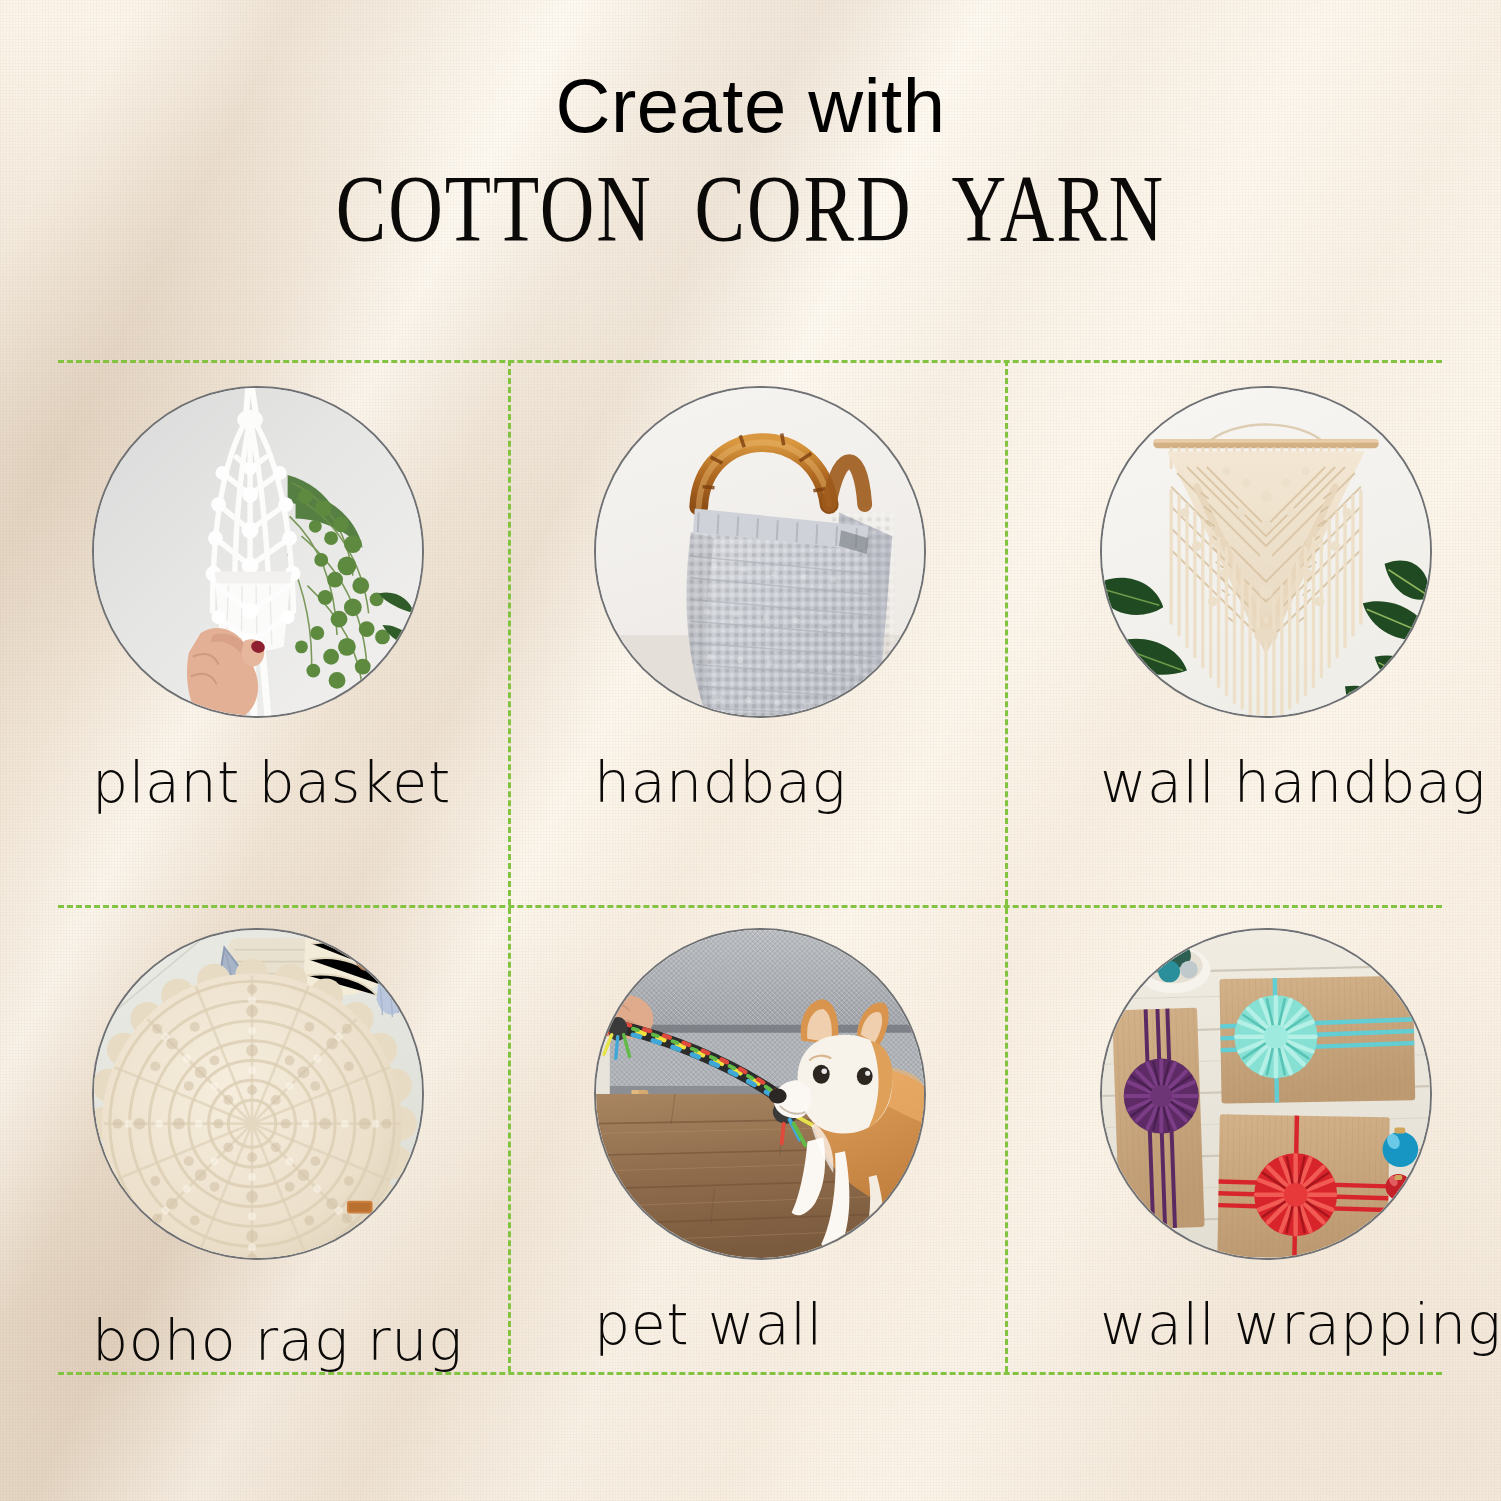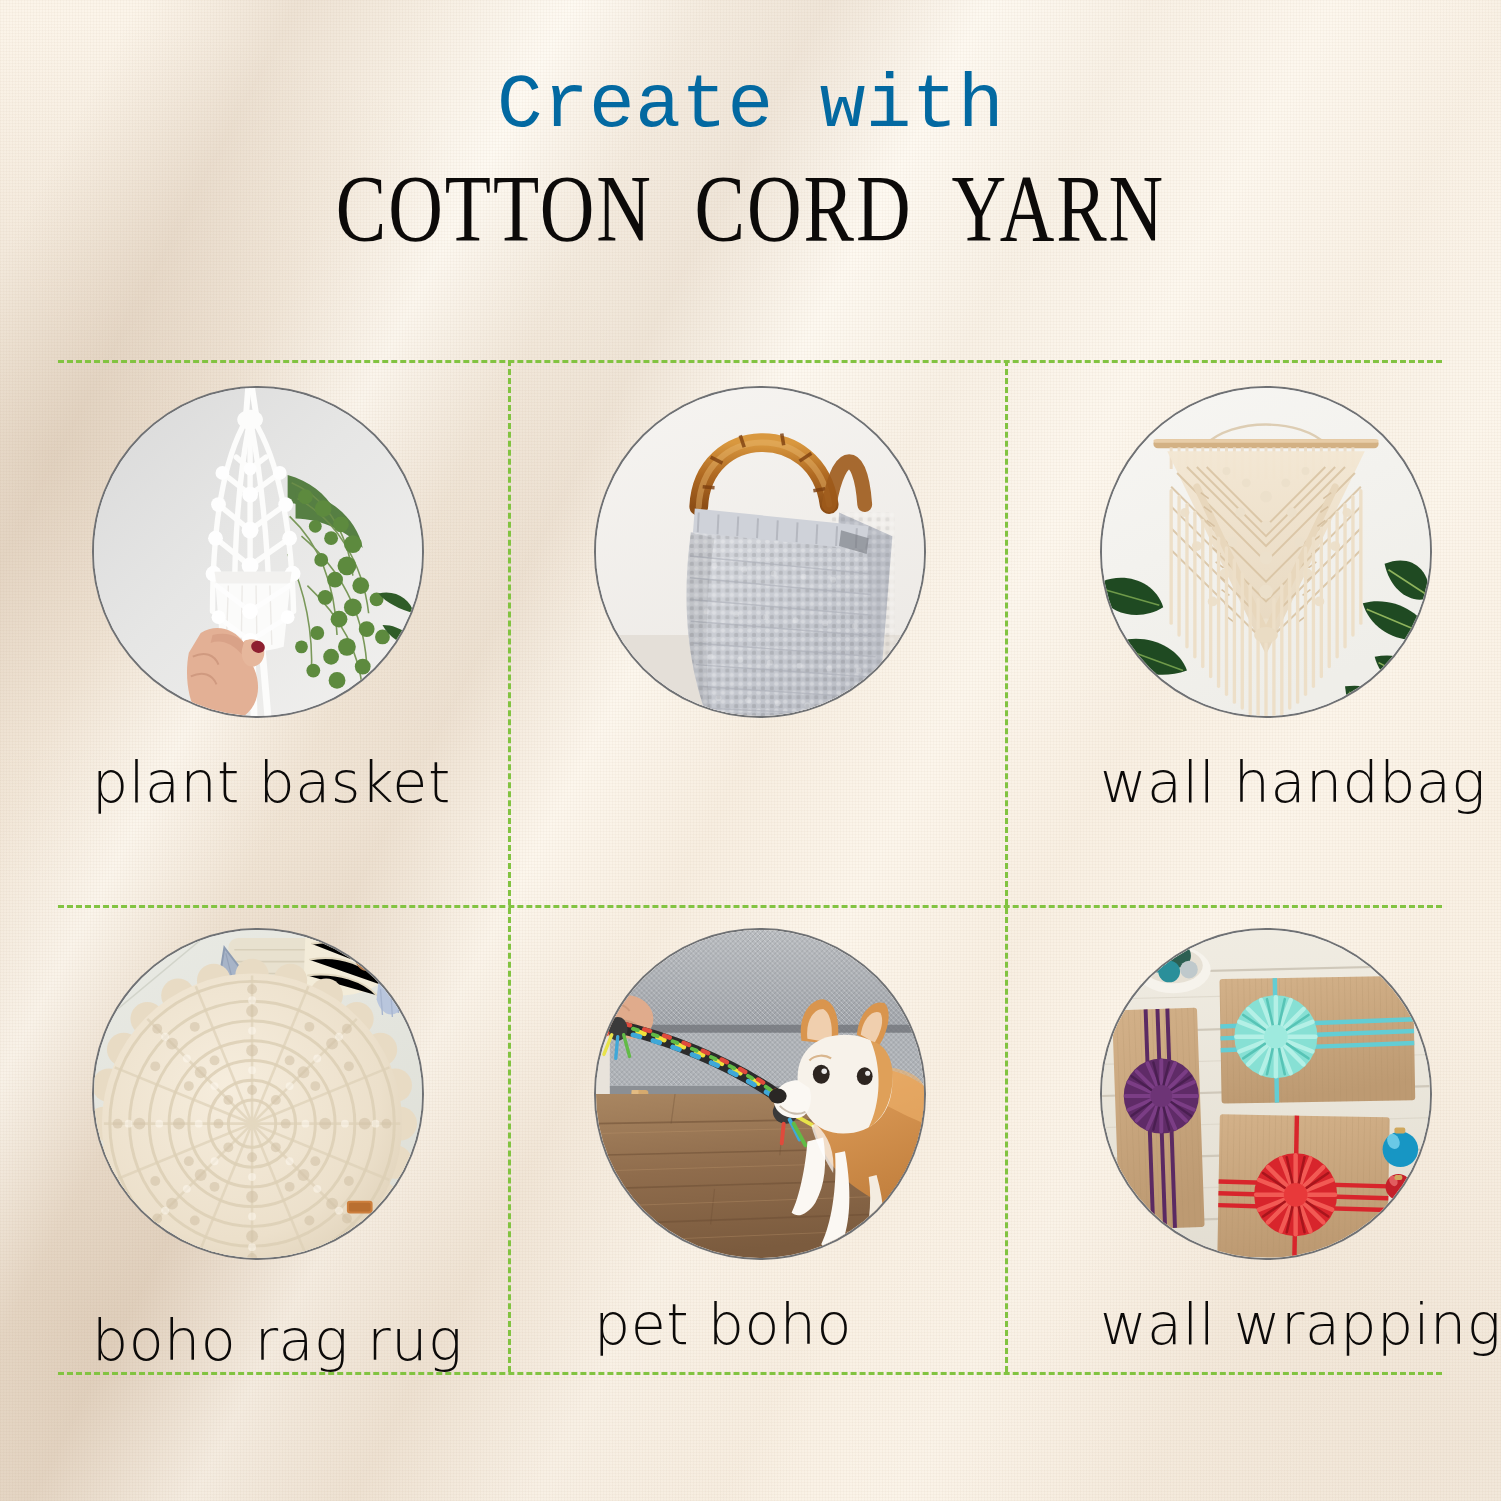--- a/index.html
+++ b/index.html
@@ -58,24 +58,24 @@
 
   #content { position: absolute; inset: 0; }
 
   
   .title-block {
     position: absolute;
     top: 68px; left: 0; right: 0;
     text-align: center;
   }
   .title-line1 {
-    font-family: Liberation Mono, monospace;
+    font-family: Liberation Sans, sans-serif;
     font-size: 76px;
     line-height: 1.0;
-    color: #0369a1;
+    color: #000000;
     letter-spacing: 0.5px;
   }
   .title-line2 {
     font-family: "Liberation Serif", "DejaVu Serif", serif;
     font-size: 78px;
     line-height: 1.0;
     color: #0c0a09;
     margin-top: 18px;
     letter-spacing: 2px;
     transform: scaleY(1.22) scaleX(0.97);
@@ -364,20 +364,21 @@
             <circle cx="184" cy="319" r="3"></circle>
           <circle cx="214" cy="321" r="3"></circle>
             <circle cx="244" cy="323" r="3"></circle>
         </g>
 
         <path d="M96 146 L120 152 Q106 240 116 332 L112 332 Q82 250 96 146 Z" fill="#000" opacity="0.07"></path>
 
         <path d="M248 144 L276 152 L274 168 L246 160 Z" fill="#6c6f76" opacity="0.55"></path>
       </svg>
     </div>
+    <div class="cell-label" style="margin-top:36px;">handbag</div>
   </div>
 
   <div class="cell" style="left:1100px; top:386px; width:340px;">
     <div class="photo">
       <svg viewBox="0 0 332 332" preserveAspectRatio="xMidYMid slice">
         <defs>
           <linearGradient id="wh" x1="0" y1="0" x2="0.4" y2="1">
             <stop offset="0" stop-color="#f7f6f3"></stop>
             <stop offset="1" stop-color="#efeee9"></stop>
           </linearGradient>
@@ -859,21 +860,21 @@
           <path d="M216 132 C222 126 232 126 238 130" stroke="#d9b68e" stroke-width="2.2" fill="none"></path>
         </g>
 
         <path d="M230 210 C234 236 232 258 222 276 C214 288 204 292 198 286 C206 270 212 240 214 214 Z" fill="#fbf8f3"></path>
         <path d="M252 224 C258 256 258 288 252 308 C246 322 234 326 228 318 C238 298 244 262 242 226 Z" fill="#fbf8f3"></path>
         <path d="M284 248 C292 276 294 306 288 332 L266 332 C276 308 280 276 276 250 Z" fill="#f4ece0"></path>
 
         <path d="M222 196 C236 208 242 226 240 246 C230 230 222 214 218 198 Z" fill="#ffffff" opacity="0.7"></path>
       </svg>
     </div>
-    <div class="cell-label" style="margin-top:36px;">pet boho</div>
+    <div class="cell-label" style="margin-top:36px;">pet wall</div>
   </div>
 
   <div class="cell" style="left:1100px; top:928px; width:340px;">
     <div class="photo">
       <svg viewBox="0 0 332 332" preserveAspectRatio="xMidYMid slice">
         <defs>
           <linearGradient id="kraft" x1="0" y1="0" x2="0.2" y2="1">
             <stop offset="0" stop-color="#d3b189"></stop>
             <stop offset="1" stop-color="#bd9a72"></stop>
           </linearGradient>

